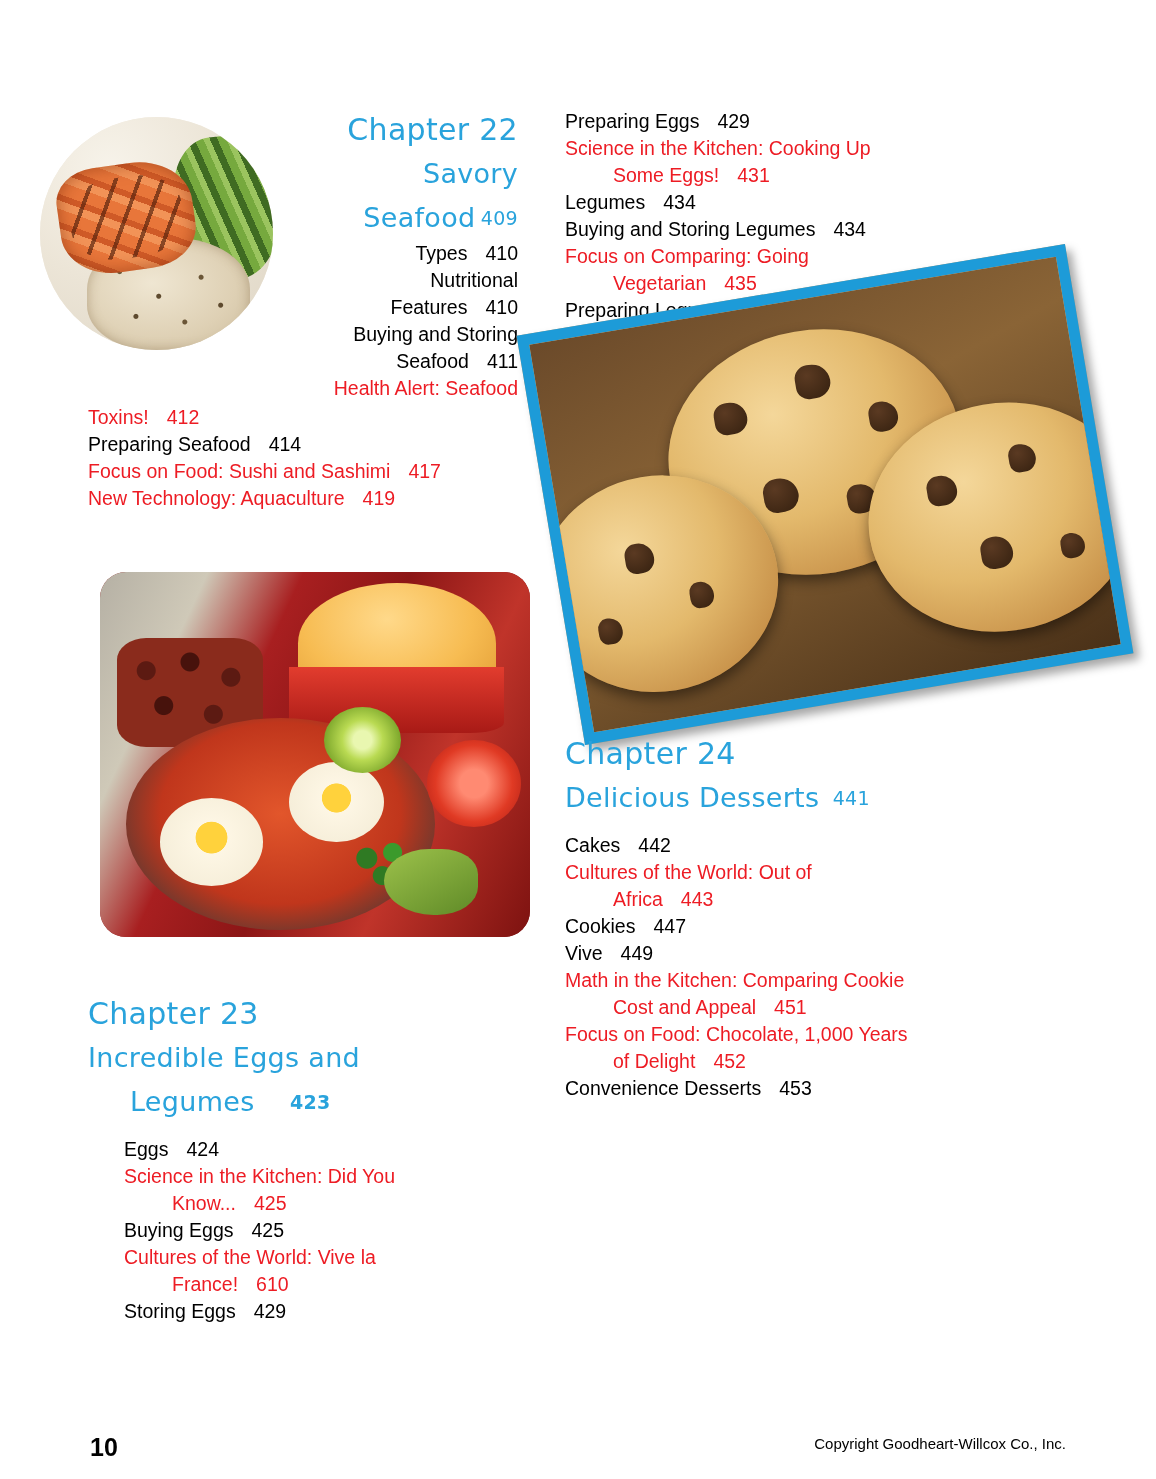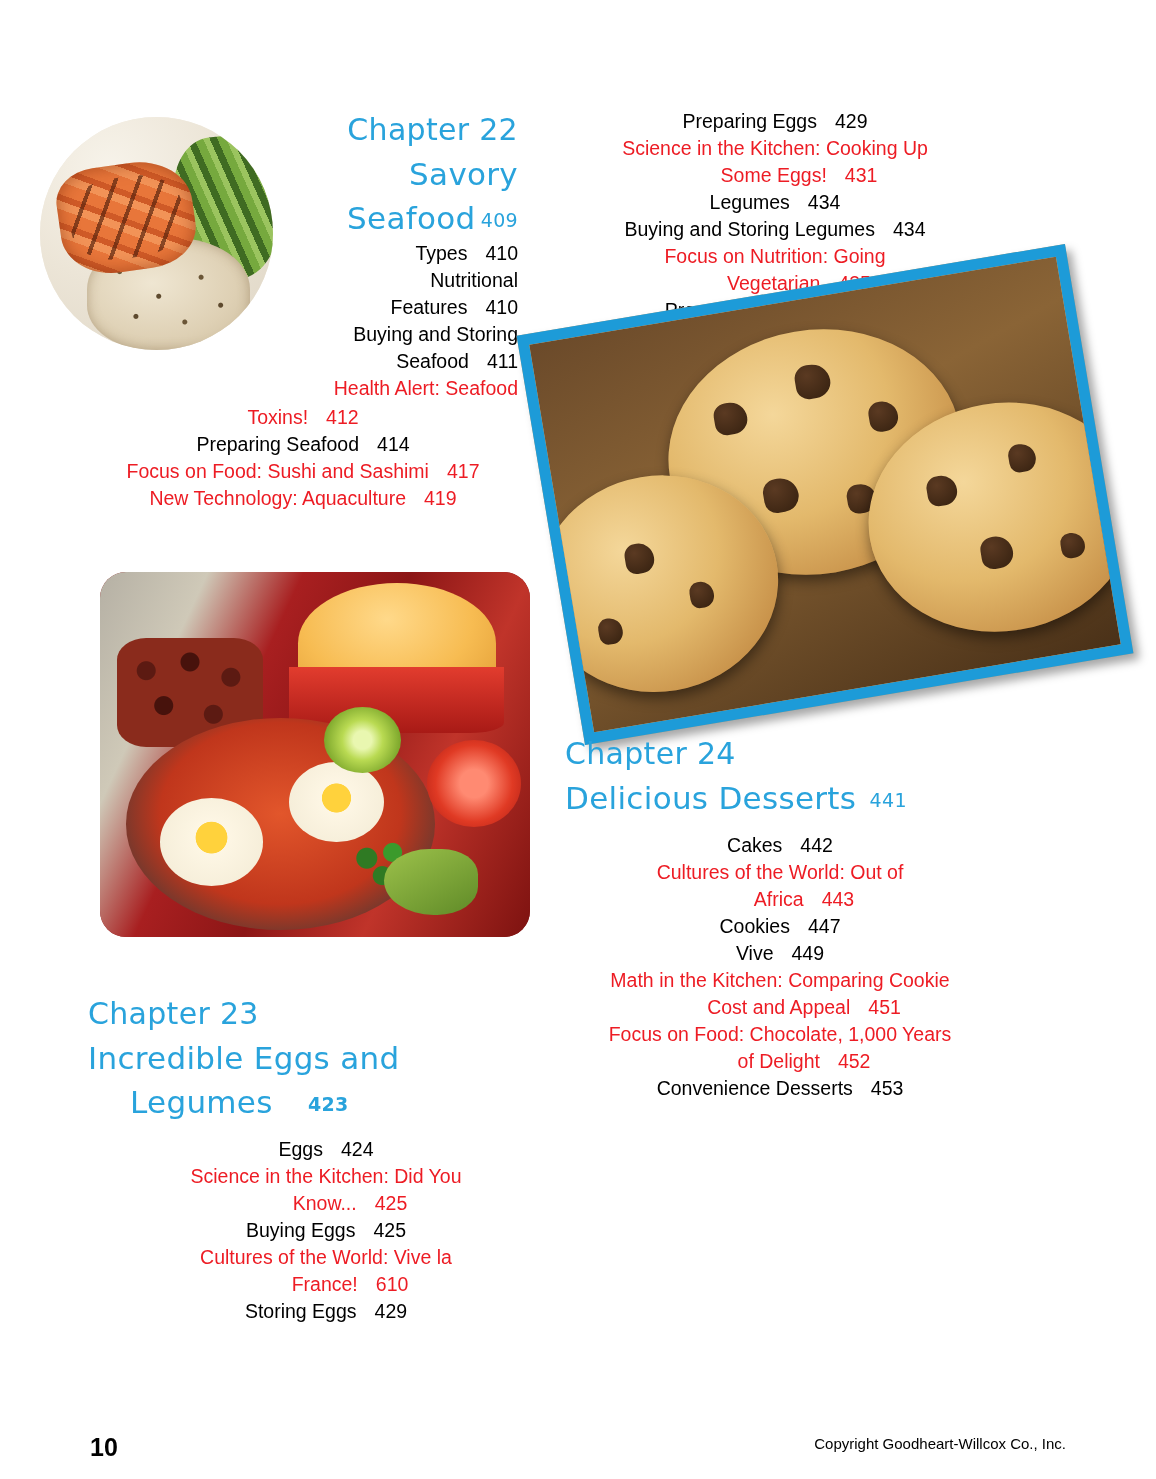--- a/index.html
+++ b/index.html
@@ -41,21 +41,21 @@
     color: #29a3dc;
     font-family: "DejaVu Sans", sans-serif;
     font-weight: normal;
     letter-spacing: 0.3px;
   }
   .chapter-num {
     font-size: 30px;
     line-height: 44px;
   }
   .chapter-title {
-    font-size: 31px;
+    font-size: 27px;
     line-height: 44px;
   }
   .chapter-page {
     font-size: 19px;
     vertical-align: 2px;
   }
 
   
   .ch22 {
     text-align: right;
@@ -67,21 +67,20 @@
 
   
   .entries {
     font-size: 19.5px;
     line-height: 27px;
     color: #000000;
   }
   .entry {
     margin: 0;
     padding: 0;
-    text-align: center;
   }
   .entry.feature { color: #ed1c24; }
   .entry .pg { margin-left: 18px; }
   .indent {
     padding-left: 48px;
     display: block;
   }
   .entries-wrapped {
     text-align: right;
   }
@@ -408,21 +407,21 @@
       <div class="entry feature">
         <span class="indent"><span>Some Eggs!</span><span class="pg">431</span></span>
       </div>
       <div class="entry">
         <span>Legumes</span><span class="pg">434</span>
       </div>
       <div class="entry">
         <span>Buying and Storing Legumes</span><span class="pg">434</span>
       </div>
       <div class="entry feature">
-        <span>Focus on Nutrition: Going</span>
+        <span>Focus on Comparing: Going</span>
       </div>
       <div class="entry feature">
         <span class="indent"><span>Vegetarian</span><span class="pg">435</span></span>
       </div>
       <div class="entry">
         <span>Preparing Legumes</span><span class="pg">436</span>
       </div>
     </div>
   </div>
 

